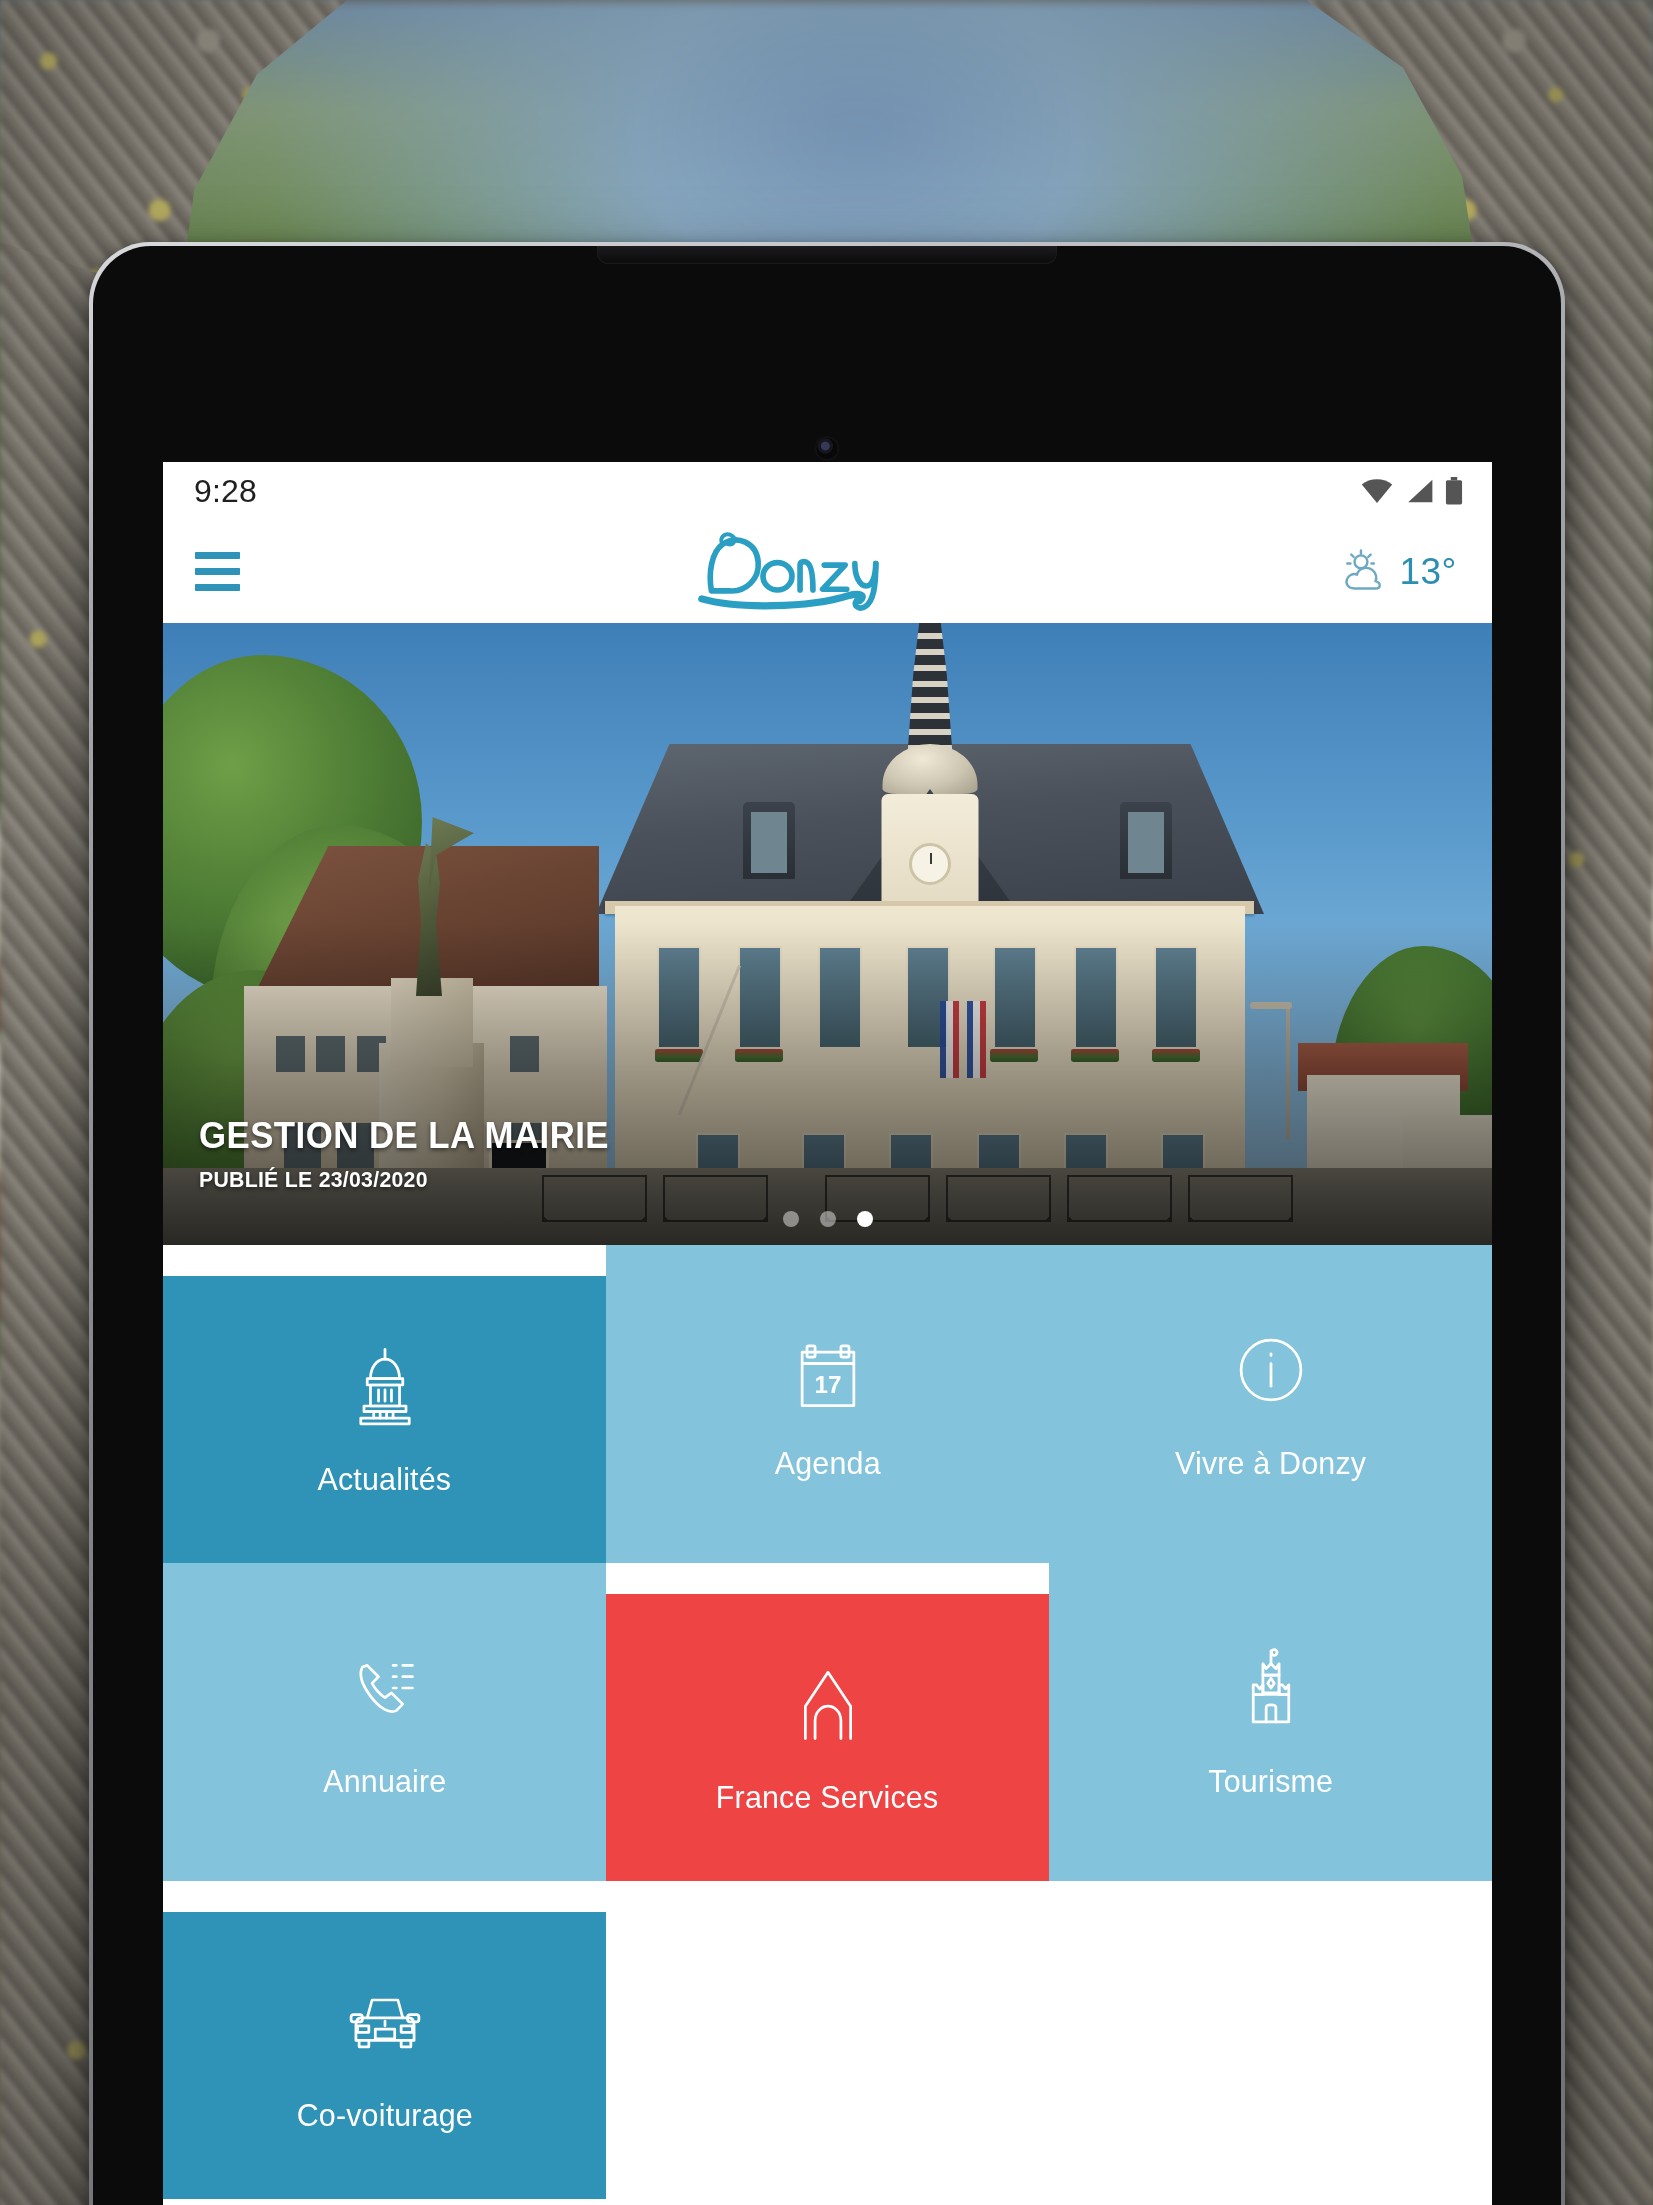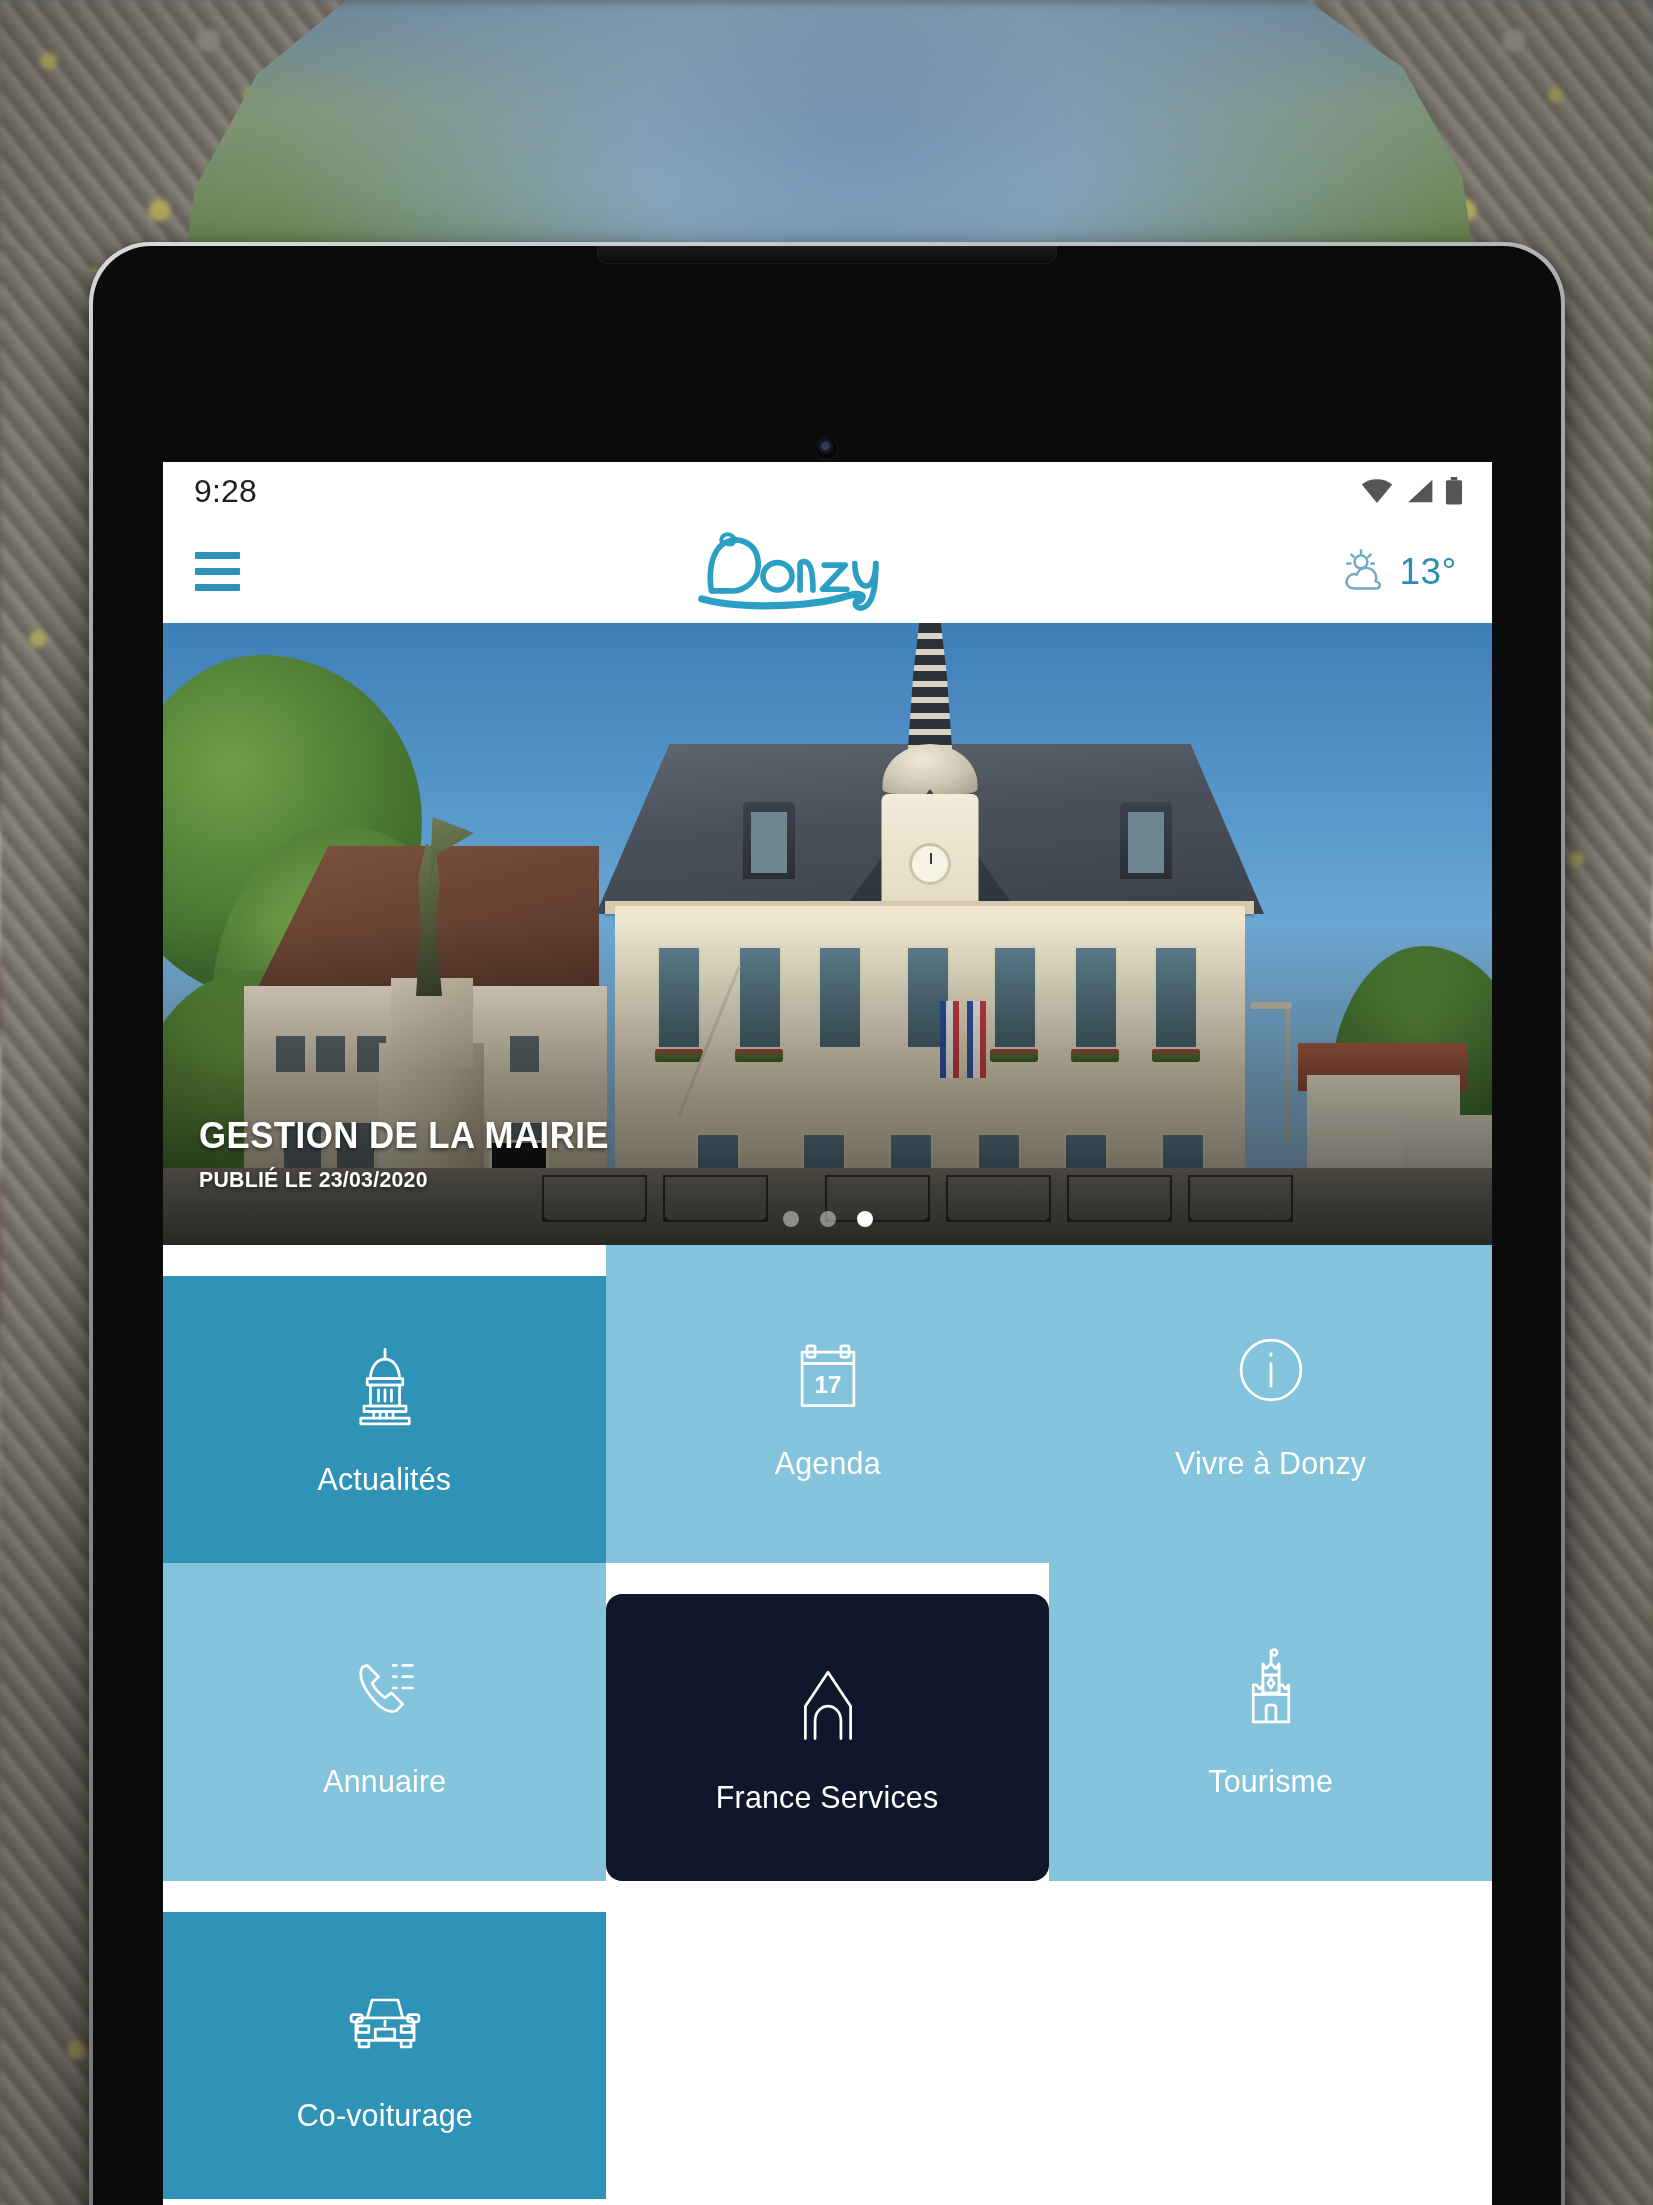--- a/index.html
+++ b/index.html
@@ -621,21 +621,21 @@
           <svg width="84" height="84" viewBox="0 0 104 104" fill="none" stroke="#ffffff" stroke-width="3.4" stroke-linejoin="round" stroke-linecap="round">
             <path d="M24 26 C20 34, 22 46, 34 62 C46 78, 58 84, 66 80 L74 72 L60 58 L52 64 C46 60, 40 54, 36 46 L44 38 L30 24 Z"></path>
             <path d="M62 24 L66 24 M74 24 L86 24"></path>
             <path d="M62 38 L66 38 M74 38 L86 38"></path>
             <path d="M62 52 L66 52 M74 52 L86 52"></path>
           </svg>
         </div>
         <div class="tile-label">Annuaire</div>
       </div>
 
-      <div class="tile dark" style="background: #0f172a; border-radius: 16px;">
+      <div class="tile dark" style="background: #ef4444;">
         <div class="tile-icon">
           <svg width="84" height="84" viewBox="0 0 104 104" fill="none" stroke="#ffffff" stroke-width="3.4" stroke-linejoin="round" stroke-linecap="round">
             <path d="M24 96 L24 56 L52 14 L80 56 L80 96"></path>
             <path d="M36 96 L36 74 C36 63, 44 56, 52 56 C60 56, 68 63, 68 74 L68 96"></path>
           </svg>
         </div>
         <div class="tile-label">France Services</div>
       </div>
 
       <div class="tile light" style="background: rgb(131, 195, 219);">

